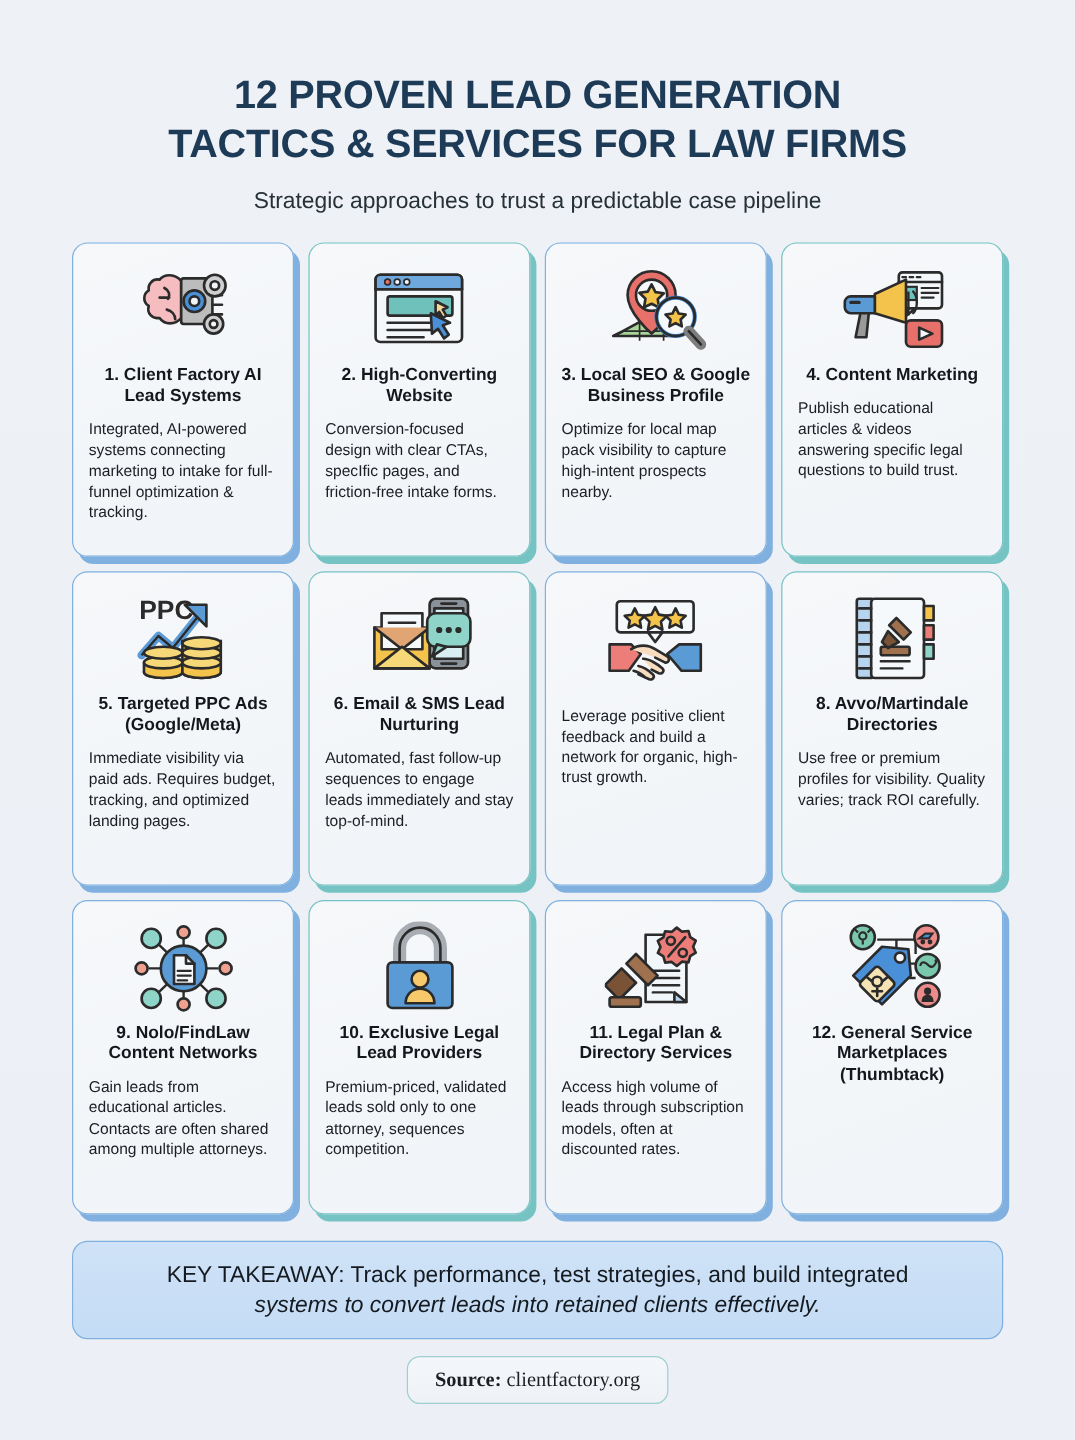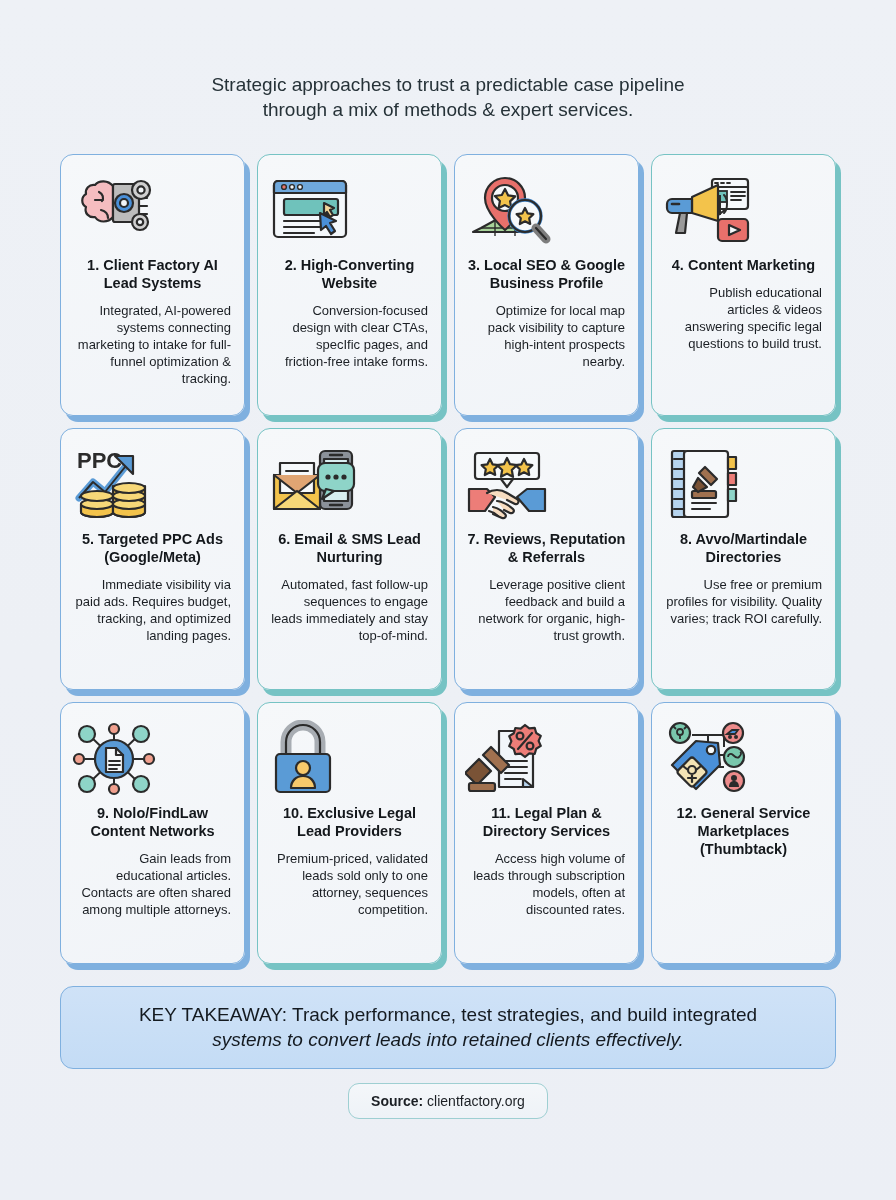--- a/index.html
+++ b/index.html
@@ -25,53 +25,53 @@
   }
   .title .l2 { display: block; }
   .subtitle {
     margin-top: 14px;
     font-size: 19px; color: #263238; line-height: 1.32; font-weight: 400;
   }
   .subtitle .s2 { display: block; }
 
   
   .grid {
-    margin-top: 32px;
+    margin-top: 22px;
     display: grid;
     grid-template-columns: repeat(4, 1fr);
     column-gap: 12px;
     row-gap: 12px;
   }
   .card-wrap { position: relative; }
   .card {
     position: relative;
     background: linear-gradient(160deg,#f6f8fa 0%,#f1f4f8 100%);
     border-radius: 13px;
     padding: 14px 10px 14px;
     height: 262px;
     display: flex; flex-direction: column; align-items: center;
     z-index: 2;
   }
   .card.blue { border: 1.6px solid #7fb0df; box-shadow: 5px 6px 0 0 #7fb0df; }
   .card.teal { border: 1.6px solid #76c3c4; box-shadow: 5px 6px 0 0 #76c3c4; }
 
   .icon-box {
     height: 84px; width: 100%;
-    display: flex; align-items: center; 
+    display: flex; align-items: center; justify-content: center;
     margin-bottom: 4px;
   }
   .icon-box svg { display: block; }
 
   .card-title {
     font-size: 14.5px; font-weight: bold; color: #14181c;
     text-align: center; line-height: 1.23; padding: 0 2px;
   }
   .card-desc {
     margin-top: 9px;
-    font-size: 13px; color: #1b1f24; text-align: right; line-height: 1.32;
+    font-size: 13px; color: #1b1f24; text-align: left; line-height: 1.32;
     padding: 0 3px;
   }
 
   
   .takeaway {
     margin-top: 22px;
     background: linear-gradient(180deg,#cfe2f7 0%,#c4dcf5 100%);
     border: 1.6px solid #7fb0df;
     border-radius: 13px;
     padding: 15px 26px;
@@ -80,33 +80,36 @@
   }
   .takeaway .t2 { display: block; font-style: italic; }
 
   
   .source-row { margin-top: 14px; display: flex; justify-content: center; }
   .source {
     background: linear-gradient(180deg,#f4f7fa 0%,#eef2f7 100%);
     border: 1.4px solid #9ecfd2;
     border-radius: 11px;
     padding: 9px 22px;
-    font-size: 14px; color: #1b1f24;
+    font-size: 17px; color: #1b1f24; font-family: Liberation Serif, serif;
   }
   .source b { font-weight: bold; }
 </style>
 </head>
 <body>
 
 <div class="page">
 
   <div class="header">
+    <div class="title">
+      <span>12 PROVEN LEAD GENERATION</span>
+      <span class="l2">TACTICS &amp; SERVICES FOR LAW FIRMS</span>
+    </div>
     <div class="subtitle">
       <span>Strategic approaches to trust a predictable case pipeline</span>
-      <span class="s2">through a mix of methods &amp; expert services.</span>
     </div>
   </div>
 
   <div class="grid" id="grid">
       <div class="card-wrap">
         <div class="card blue">
           <div class="icon-box">
             <svg width="88" height="78" viewBox="0 0 88 78">
  <path d="M42 14c-5-6-14-6-18-1c-6-1-10 4-9 9c-5 3-5 10 0 13c-2 6 3 11 9 10c4 6 13 6 18 0z" fill="#f5bdc0" stroke="#2b2b2b" stroke-width="2.2" stroke-linejoin="round" stroke-linecap="round"></path>
  <path d="M28 20c4 2 5 6 3 9M30 38c4 1 7 4 7 8M24 28h8" fill="none" stroke="#2b2b2b" stroke-width="2.2" stroke-linejoin="round" stroke-linecap="round"></path>
@@ -249,21 +252,20 @@
  <path d="M42 9l3 6.2 6.8 1-5 4.8 1.2 6.8-6-3.2-6 3.2 1.2-6.8-5-4.8 6.8-1z" fill="#f3c34b" stroke="#2b2b2b" stroke-width="2.2" stroke-linejoin="round" stroke-linecap="round"></path>
  <path d="M59 10l2.6 5.3 5.8.8-4.2 4.1 1 5.8-5.2-2.7-5.2 2.7 1-5.8-4.2-4.1 5.8-.8z" fill="#f3c34b" stroke="#2b2b2b" stroke-width="2.2" stroke-linejoin="round" stroke-linecap="round"></path>
  <path d="M4 40h18l8 8-10 14H4z" fill="#ed7d78" stroke="#2b2b2b" stroke-width="2.2" stroke-linejoin="round" stroke-linecap="round"></path>
  <path d="M80 40H62l-10 8 12 14h16z" fill="#5a9bd6" stroke="#2b2b2b" stroke-width="2.2" stroke-linejoin="round" stroke-linecap="round"></path>
  <path d="M22 44c6-4 14-4 20 0l10 6c3 2 1 6-2 5l-8-4" fill="#f7dcc0" stroke="#2b2b2b" stroke-width="2.2" stroke-linejoin="round" stroke-linecap="round"></path>
  <path d="M32 52c5 0 13 5 16 8 2 2 0 5-3 4l-6-3" fill="#f7dcc0" stroke="#2b2b2b" stroke-width="2.2" stroke-linejoin="round" stroke-linecap="round"></path>
  <path d="M28 58c5 1 10 5 12 7 2 2 0 5-3 4l-9-4" fill="#f7dcc0" stroke="#2b2b2b" stroke-width="2.2" stroke-linejoin="round" stroke-linecap="round"></path>
  <path d="M24 62c4 1 7 3 9 5" fill="#f7dcc0" stroke="#2b2b2b" stroke-width="2.2" stroke-linejoin="round" stroke-linecap="round"></path>
 </svg>
           </div>
-          <div class="card-title">7. Reviews, Reputation &amp; Referrals</div>
           <div class="card-desc">Leverage positive client feedback and build a network for organic, high-trust growth.</div>
         </div>
       </div>
       <div class="card-wrap">
         <div class="card teal">
           <div class="icon-box">
             <svg width="80" height="76" viewBox="0 0 80 76">
  <rect x="10" y="4" width="14" height="66" rx="2" fill="#b6d4ee" stroke="#2b2b2b" stroke-width="2.2" stroke-linejoin="round" stroke-linecap="round"></rect>
  <rect x="22" y="4" width="44" height="66" rx="3" fill="#f6f9fb" stroke="#2b2b2b" stroke-width="2.2" stroke-linejoin="round" stroke-linecap="round"></rect>
  <rect x="66" y="10" width="8" height="12" fill="#f3c34b" stroke="#2b2b2b" stroke-width="2.2" stroke-linejoin="round" stroke-linecap="round"></rect>

